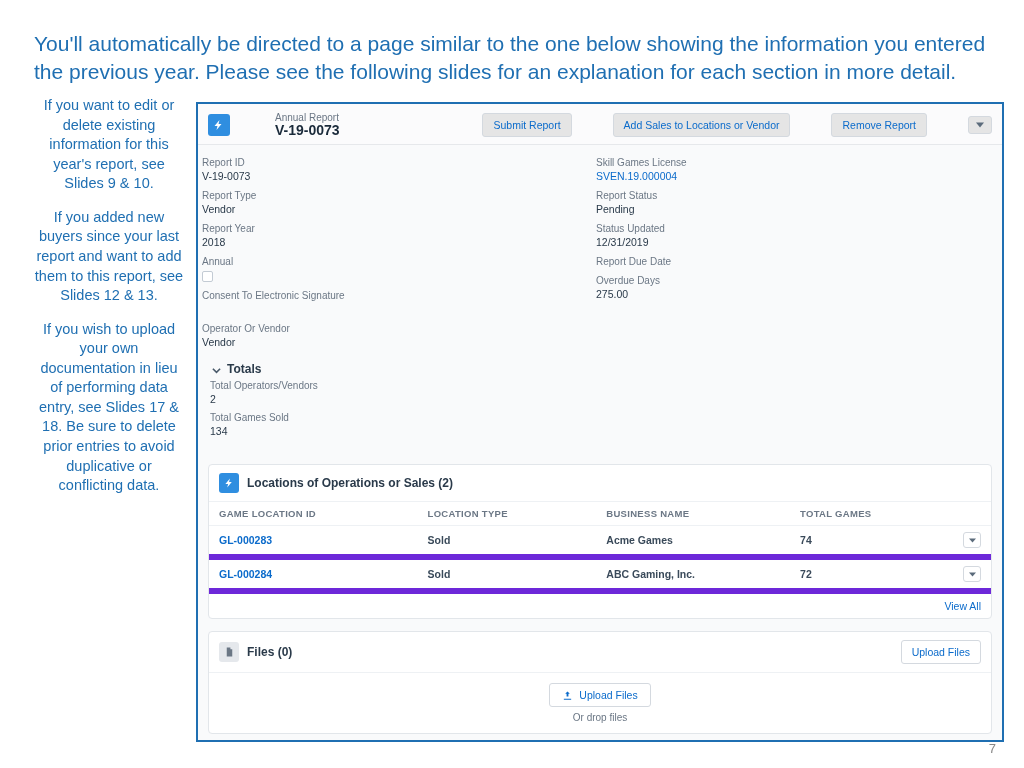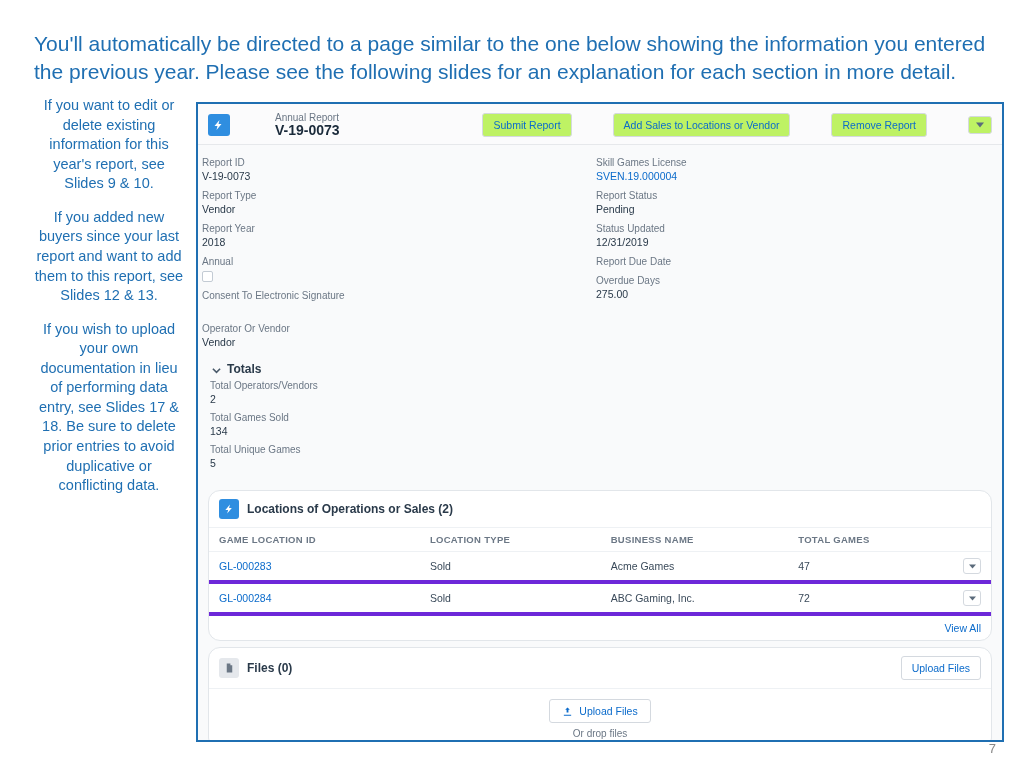--- a/index.html
+++ b/index.html
@@ -68,21 +68,21 @@
     flex: none;
   }
   .bolt-badge svg { width: 12px; height: 14px; fill: #fff; }
   .hdr-title-block { line-height: 1.1; }
   .hdr-sub { font-size: 10px; color: #6b7785; }
   .hdr-main { font-size: 14px; font-weight: 700; color: #1a2a3a; }
   .hdr-spacer { flex: 1; }
   .hdr-btn {
     font-size: 10.5px;
     color: #0b6bcb;
-    background: #bef264;
+    background: #e5e5e5;
     border: 1px solid #d4d9df;
     border-radius: 3px;
     padding: 5px 10px;
     margin-left: 4px;
     cursor: pointer;
   }
   .hdr-caret {
     width: 24px;
     padding: 5px 0;
     display: flex;
@@ -127,24 +127,24 @@
     display: inline-flex;
     align-items: center;
     justify-content: center;
   }
   .chev svg { width: 9px; height: 9px; stroke: #4a5a6a; stroke-width: 1.8; fill: none; }
   .totals-block { padding: 0 12px 8px 12px; }
   .totals-block .fld { margin-bottom: 7px; }
 
   
   .card {
-    margin: 6px 10px;
+    margin: 12px 10px;
     background: #fff;
     border: 1px solid #e2e6ea;
-    border-radius: 12px;
+    border-radius: 4px;
   }
   .card-head {
     display: flex;
     align-items: center;
     padding: 8px 10px;
   }
   .card-icon {
     width: 20px; height: 20px;
     background: #2f8ee0;
     border-radius: 3px;
@@ -170,22 +170,23 @@
     letter-spacing: 0.3px;
     color: #6b7785;
     font-weight: 600;
     padding: 6px 10px;
     border-top: 1px solid #eef1f4;
     border-bottom: 1px solid #eef1f4;
     text-transform: uppercase;
   }
   table.tbl td {
     padding: 6px 10px;
-    border-bottom: 4px solid #6d28d9;
+    border-bottom: 6px solid #6d28d9;
     color: #3a4a5a;
+    font-weight: bold;
   }
   .row-caret {
     width: 20px;
     text-align: right;
   }
   .row-caret .pill {
     display: inline-flex;
     width: 18px; height: 16px;
     border: 1px solid #d4d9df;
     border-radius: 3px;
@@ -325,24 +326,20 @@
     <span>Totals</span>
   </div>
   <div class="totals-block">
     <div class="fld">
       <div class="fld-lbl">Total Operators/Vendors</div>
       <div class="fld-val">2</div>
     </div>
     <div class="fld">
       <div class="fld-lbl">Total Games Sold</div>
       <div class="fld-val">134</div>
-    </div>
-    <div class="fld">
-      <div class="fld-lbl">Total Unique Games</div>
-      <div class="fld-val">5</div>
     </div>
   </div>
 
   <div class="card">
     <div class="card-head">
       <div class="card-icon">
         <svg viewBox="0 0 24 24">
             <path d="M13 2 3 14h6l-2 8 10-12h-6z"></path>
           </svg>
       </div>
@@ -356,21 +353,21 @@
           <th>BUSINESS NAME</th>
           <th>TOTAL GAMES</th>
           <th class="row-caret"></th>
         </tr>
       </thead>
       <tbody>
         <tr>
           <td><a href="#" class="link">GL-000283</a></td>
           <td>Sold</td>
           <td>Acme Games</td>
-          <td>47</td>
+          <td>74</td>
           <td class="row-caret"><span class="pill">
                 <svg viewBox="0 0 10 6">
                   <path d="M0 0 5 6 10 0z"></path>
                 </svg>
               </span></td>
         </tr>
         <tr>
           <td><a href="#" class="link">GL-000284</a></td>
           <td>Sold</td>
           <td>ABC Gaming, Inc.</td>

